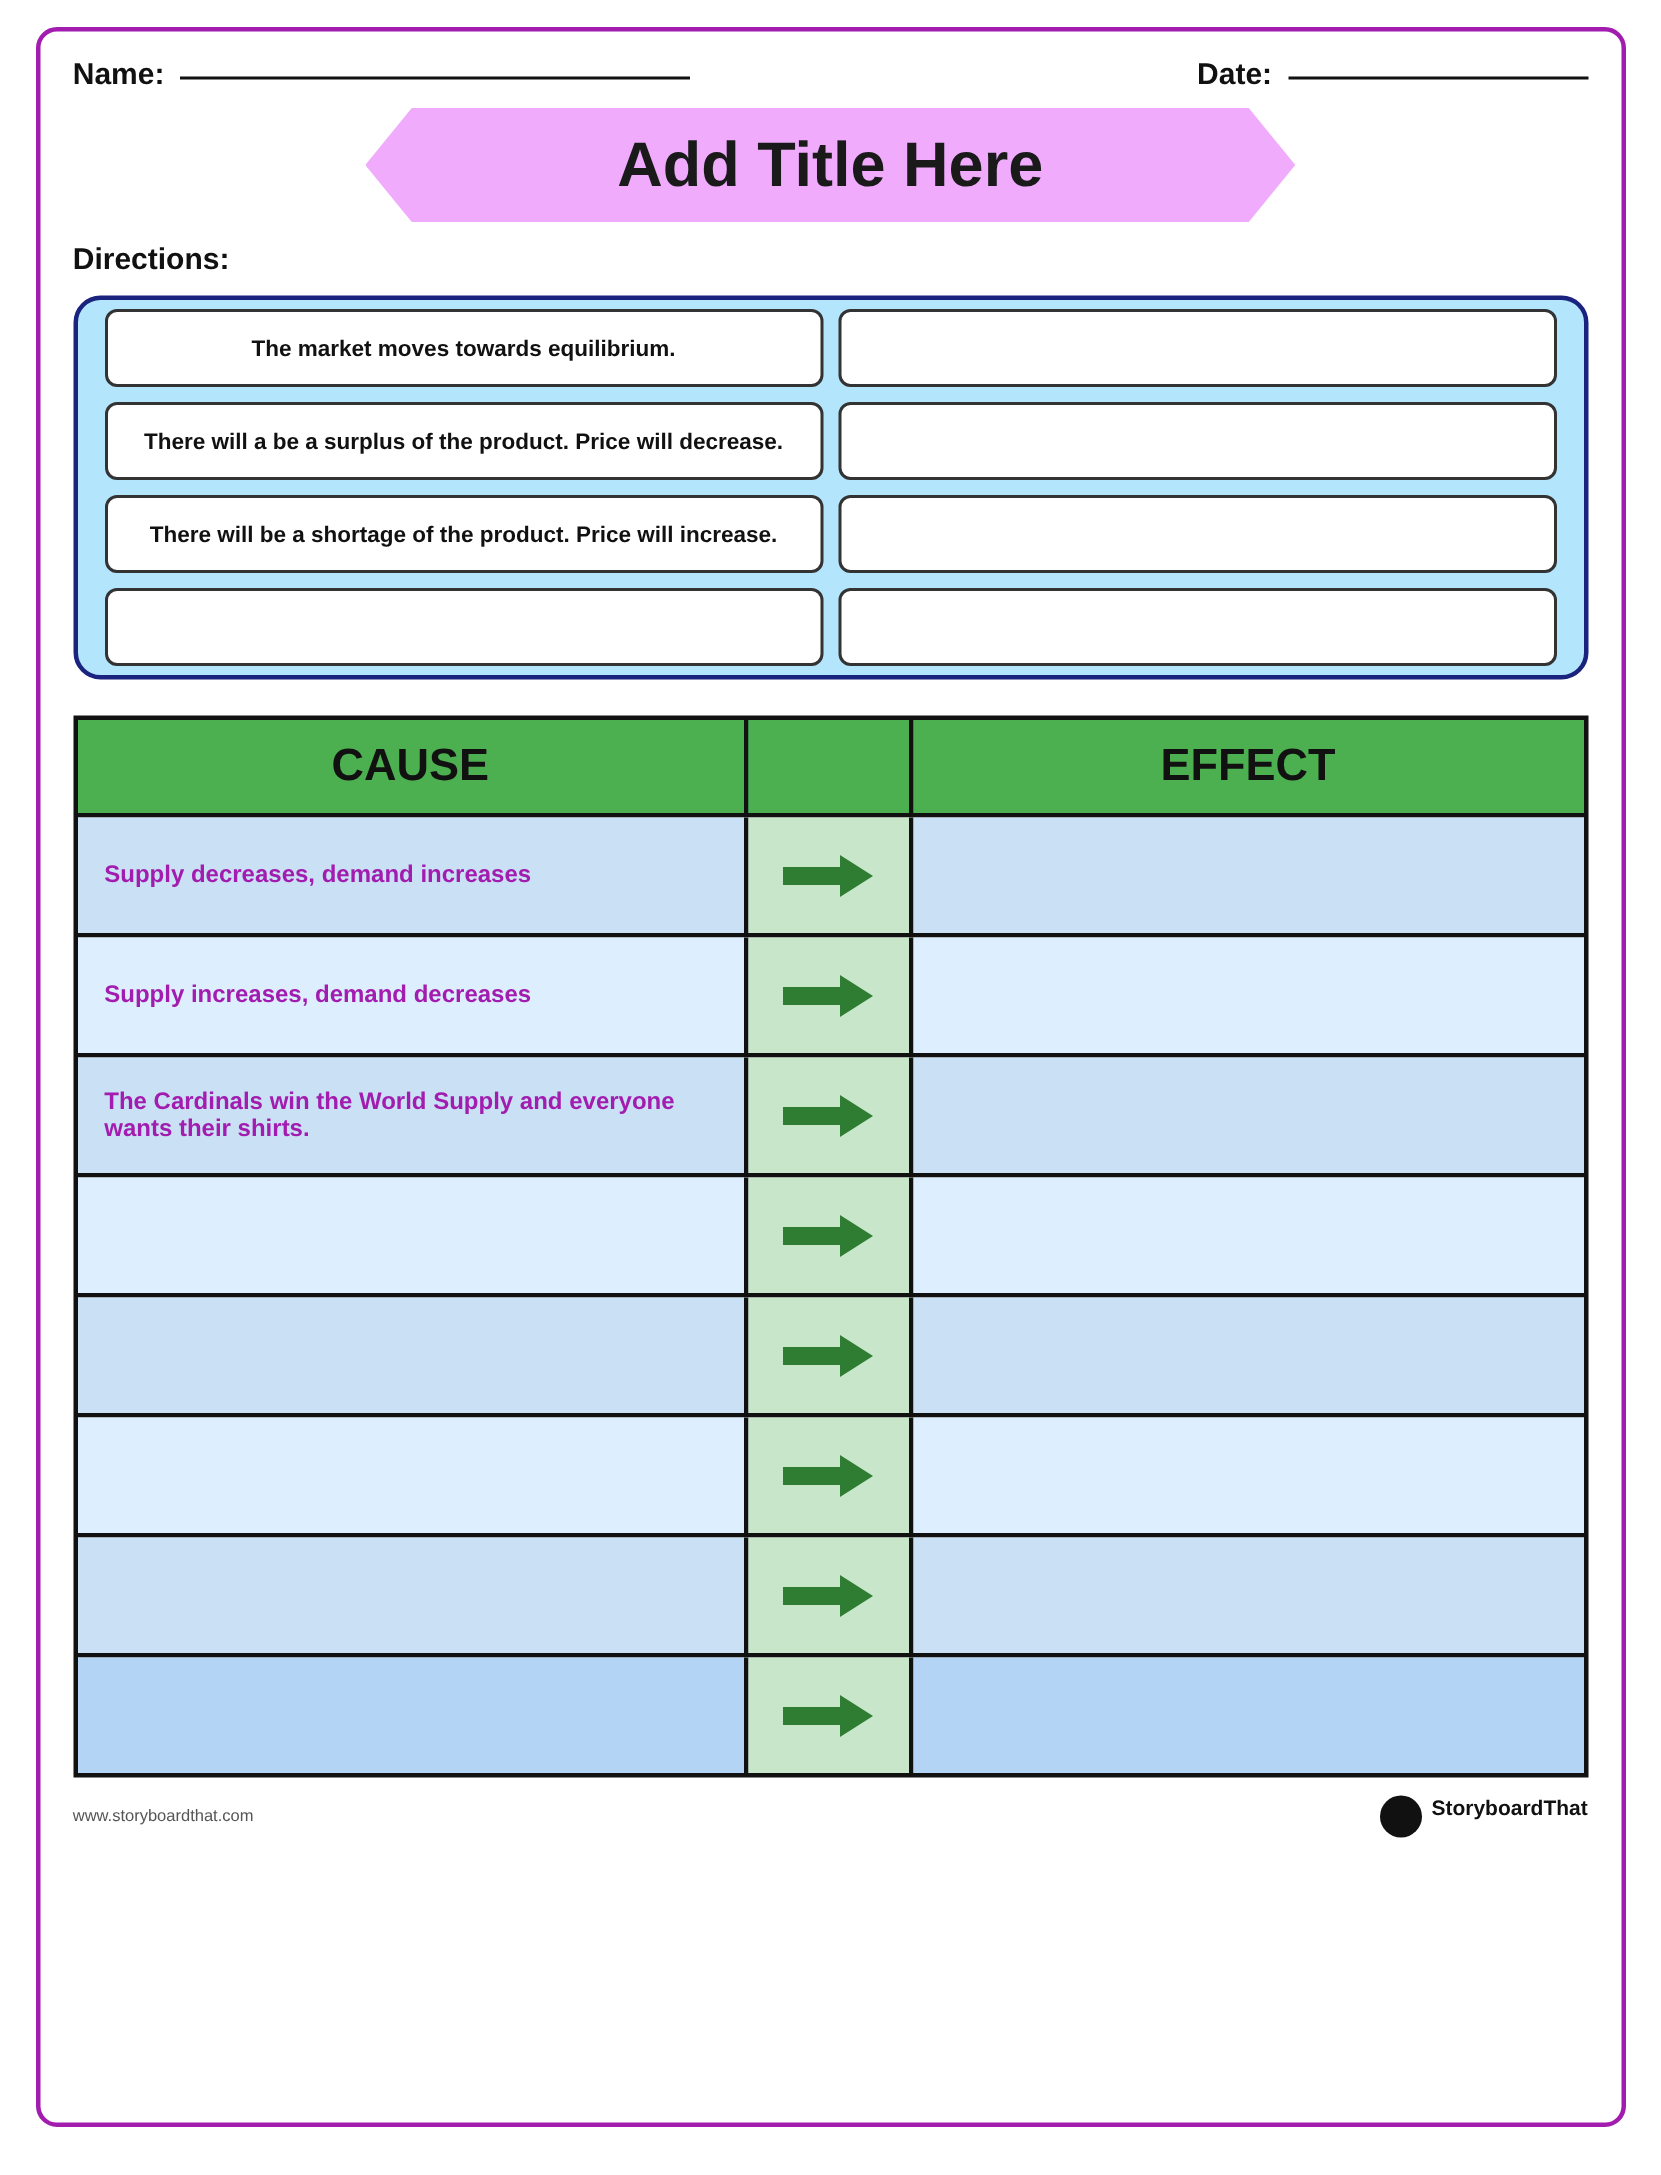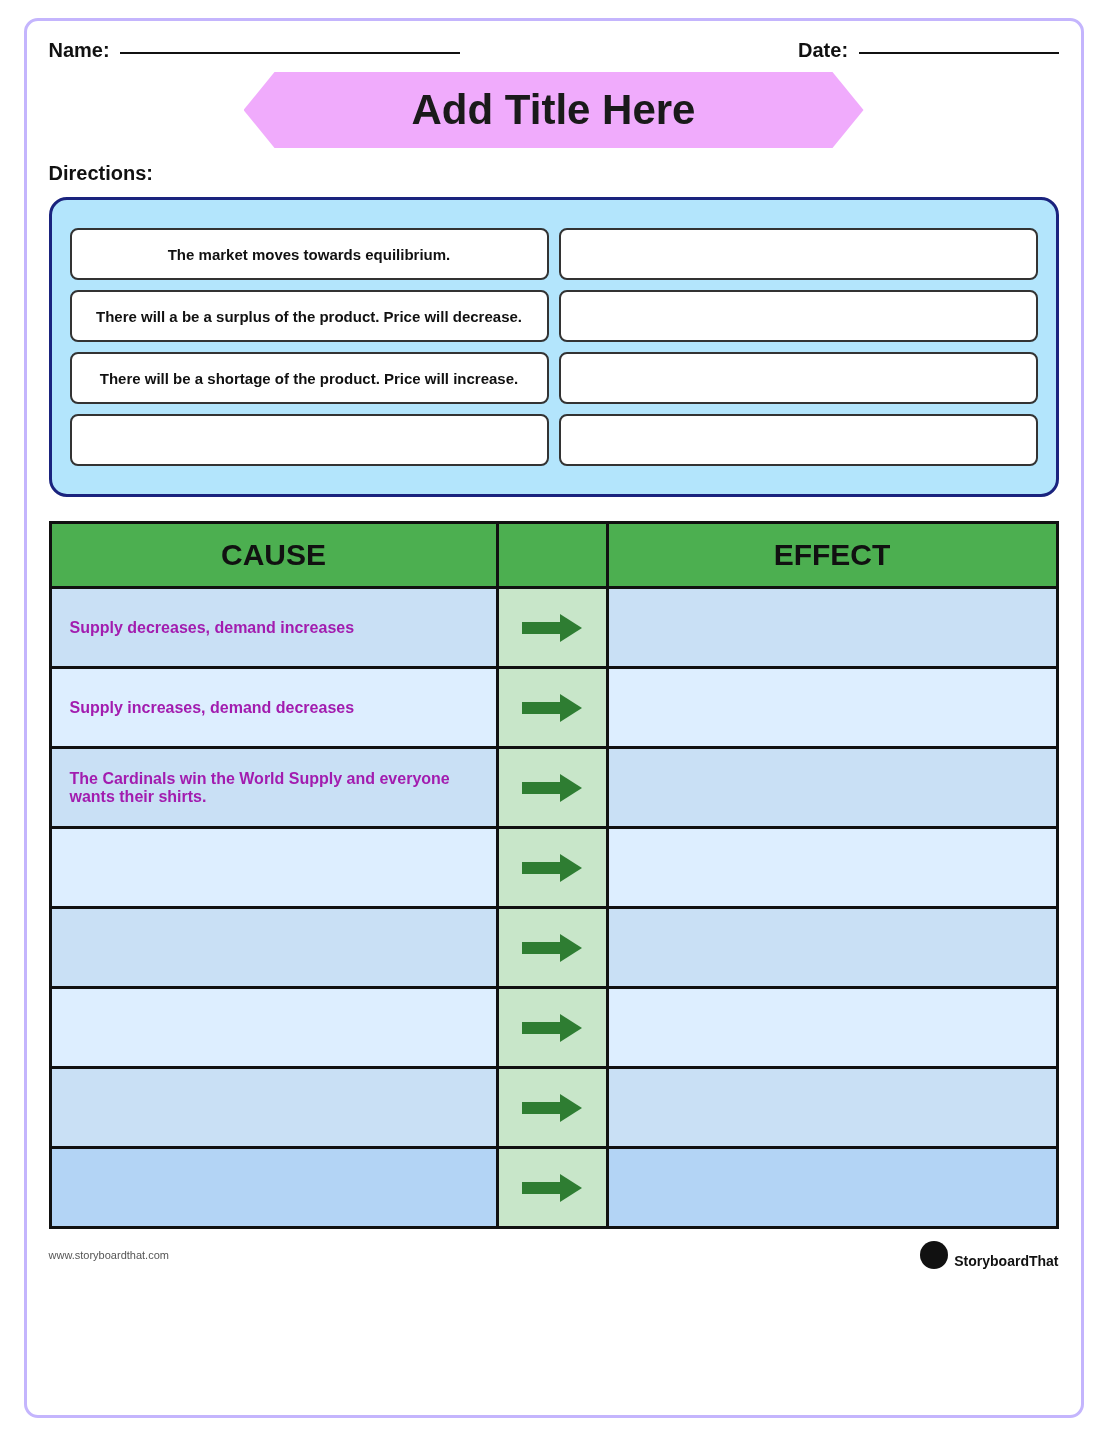--- a/index.html
+++ b/index.html
@@ -8,21 +8,21 @@
       min-height: 1450px;
       background: #fff;
       font-family: Arial, sans-serif;
       display: flex;
       flex-direction: column;
     }
 
     .page {
       width: 1060px;
       margin: 18px auto;
-      border: 3px solid #c4b5fd;
+      border: 3px solid #a21caf;
       border-radius: 14px;
       padding: 18px 22px 22px 22px;
       background: #fff;
       min-height: 1400px;
       display: flex;
       flex-direction: column;
       gap: 0;
     }
 
     
@@ -86,21 +86,21 @@
       font-weight: bold;
       color: #111;
       margin-bottom: 12px;
     }
 
     
     .matching-box {
       background: #b3e5fc;
       border: 3px solid #1a237e;
       border-radius: 18px;
-      padding: 28px 18px;
+      padding: 6px 18px;
       margin-bottom: 24px;
       display: grid;
       grid-template-columns: 1fr 1fr;
       gap: 10px;
     }
     .match-item {
       background: #fff;
       border: 2px solid #333;
       border-radius: 8px;
       padding: 10px 14px;
@@ -209,21 +209,21 @@
       align-items: center;
       margin-top: 8px;
       padding: 4px 0 0 0;
     }
     .footer-url {
       font-size: 11px;
       color: #555;
     }
     .footer-logo {
       display: flex;
-      align-items: flex-end;
+      align-items: flex-start;
       gap: 6px;
       font-size: 14px;
       font-weight: bold;
       color: #111;
     }
     .logo-icon {
       width: 28px;
       height: 28px;
       background: #111;
       border-radius: 50%;

